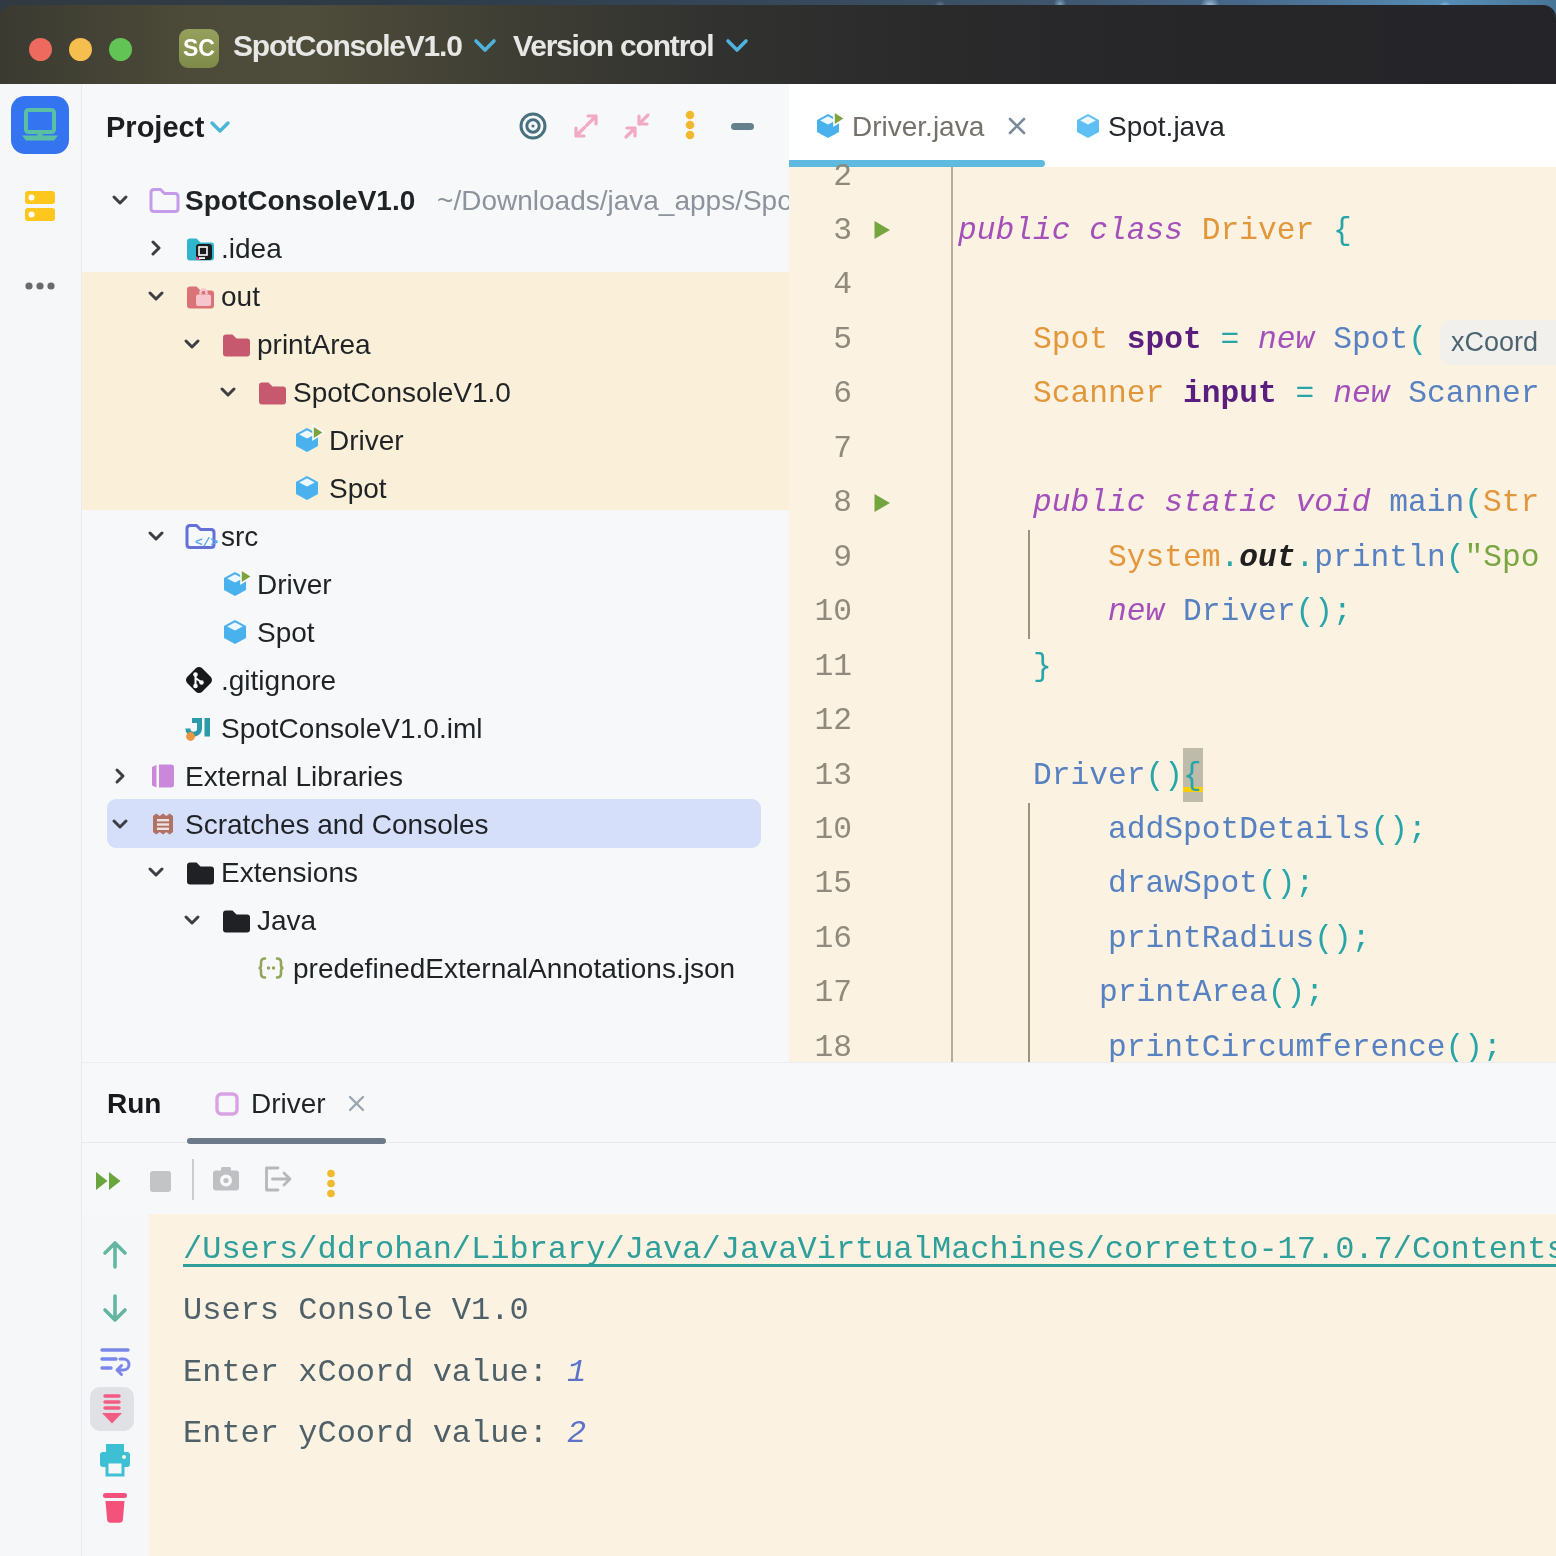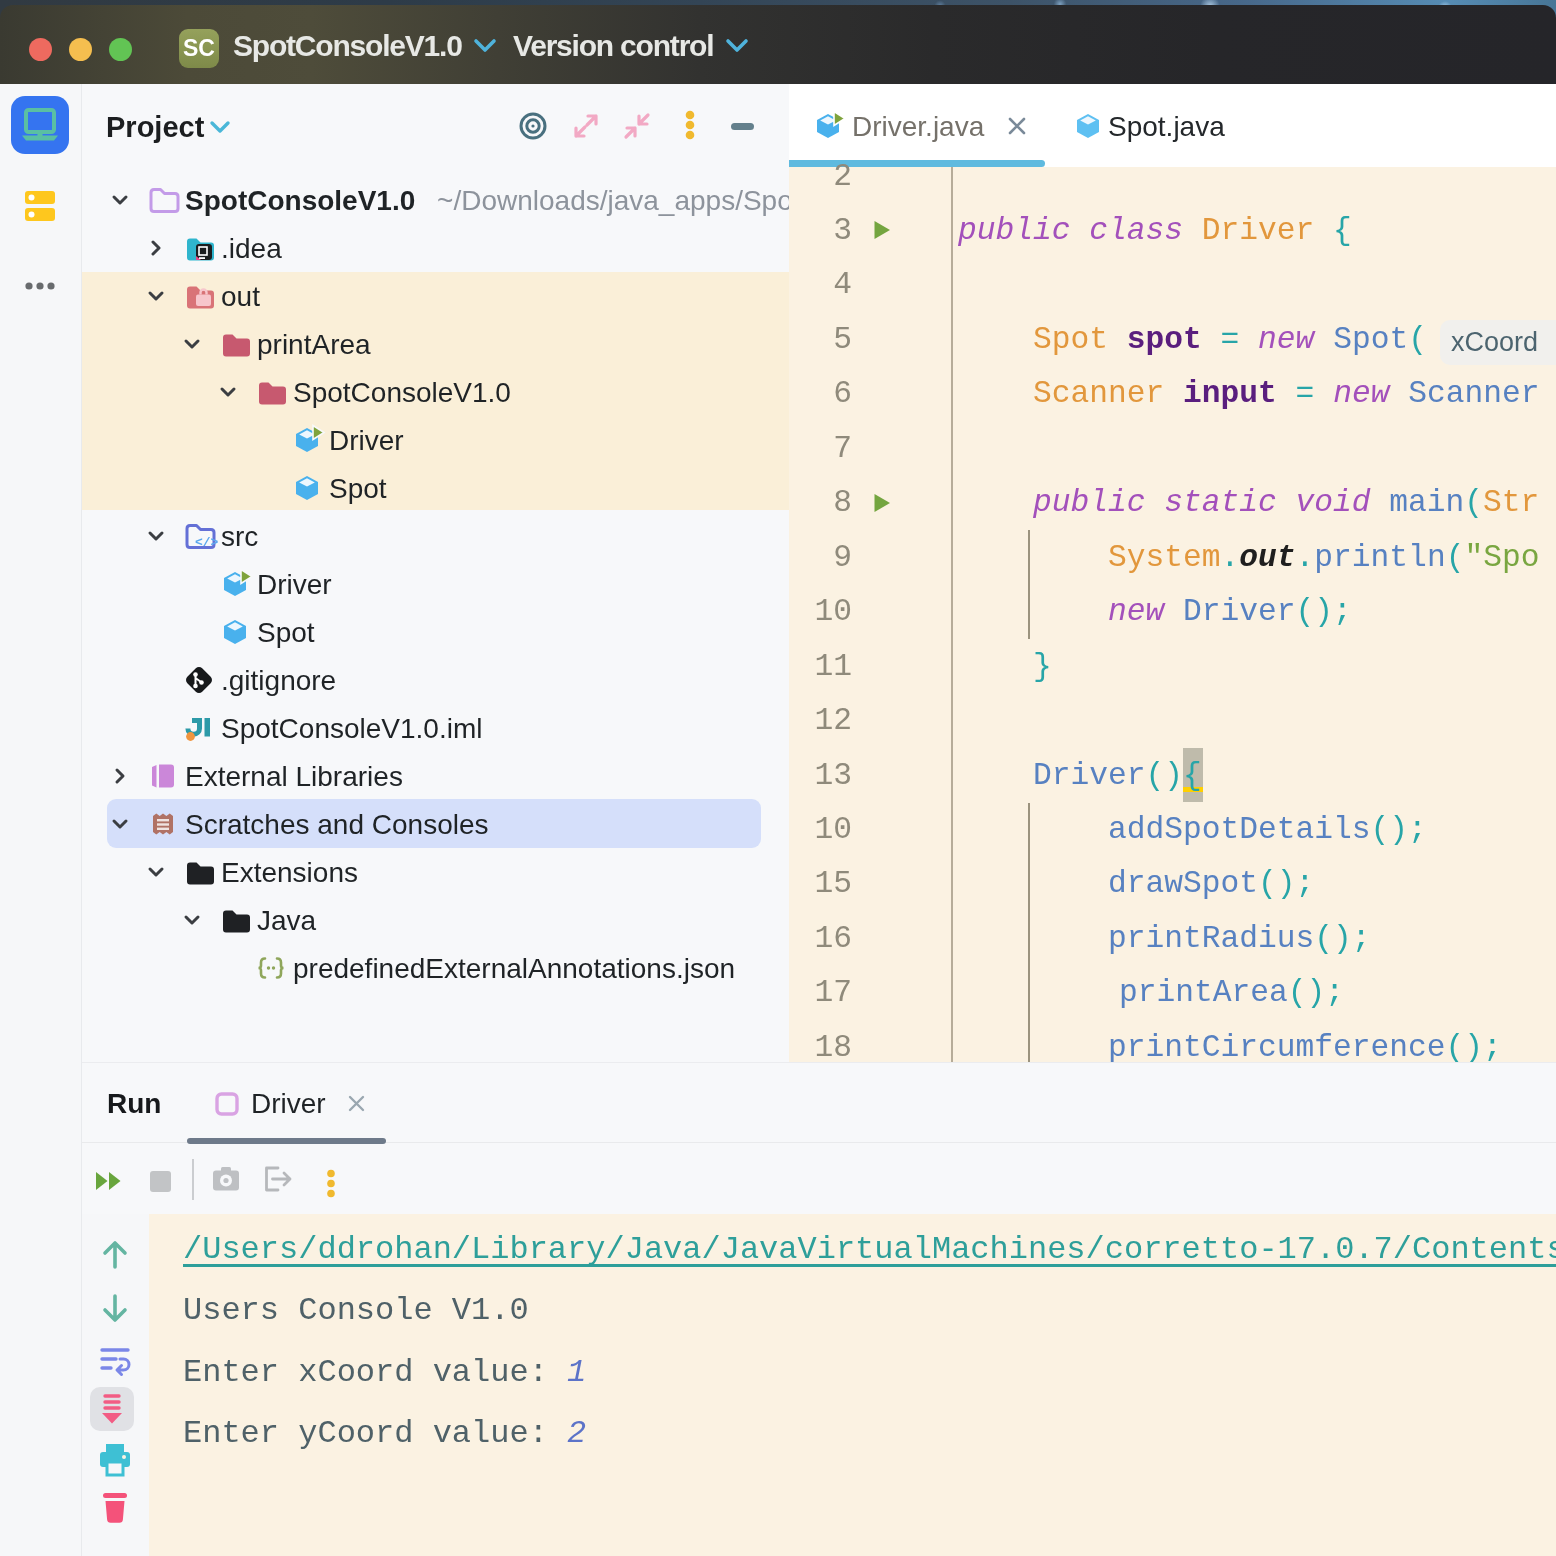--- a/index.html
+++ b/index.html
@@ -329,21 +329,21 @@
   <div class="lnum" style="top:526.0px">12</div>
   <div class="lnum" style="top:580.5px">13</div>
   <div class="cl" style="left:169px;top:580.5px">    <span class="mt">Driver</span><span class="pu">(){</span></div>
   <div class="lnum" style="top:634.9px">10</div>
   <div class="cl" style="left:169px;top:634.9px">        <span class="mt">addSpotDetails</span><span class="pu">();</span></div>
   <div class="lnum" style="top:689.4px">15</div>
   <div class="cl" style="left:169px;top:689.4px">        <span class="mt">drawSpot</span><span class="pu">();</span></div>
   <div class="lnum" style="top:743.8px">16</div>
   <div class="cl" style="left:169px;top:743.8px">        <span class="mt">printRadius</span><span class="pu">();</span></div>
   <div class="lnum" style="top:798.2px">17</div>
-  <div class="cl" style="left:180px;top:798.2px">        <span class="mt">printArea</span><span class="pu">();</span></div>
+  <div class="cl" style="left:160px;top:798.2px">        <span class="mt">printArea</span><span class="pu">();</span></div>
   <div class="lnum" style="top:852.7px">18</div>
   <div class="cl" style="left:169px;top:852.7px">        <span class="mt">printCircumference</span><span class="pu">();</span></div>
   <svg class="abs" style="left:83px;top:52.4px" width="20" height="22" viewBox="0 0 20 22">
         <path d="M2.5 2 L18 11 L2.5 20 z" fill="#74a53f"></path>
       </svg>
   <svg class="abs" style="left:83px;top:324.7px" width="20" height="22" viewBox="0 0 20 22">
         <path d="M2.5 2 L18 11 L2.5 20 z" fill="#74a53f"></path>
       </svg>
  </div>
 </div>

